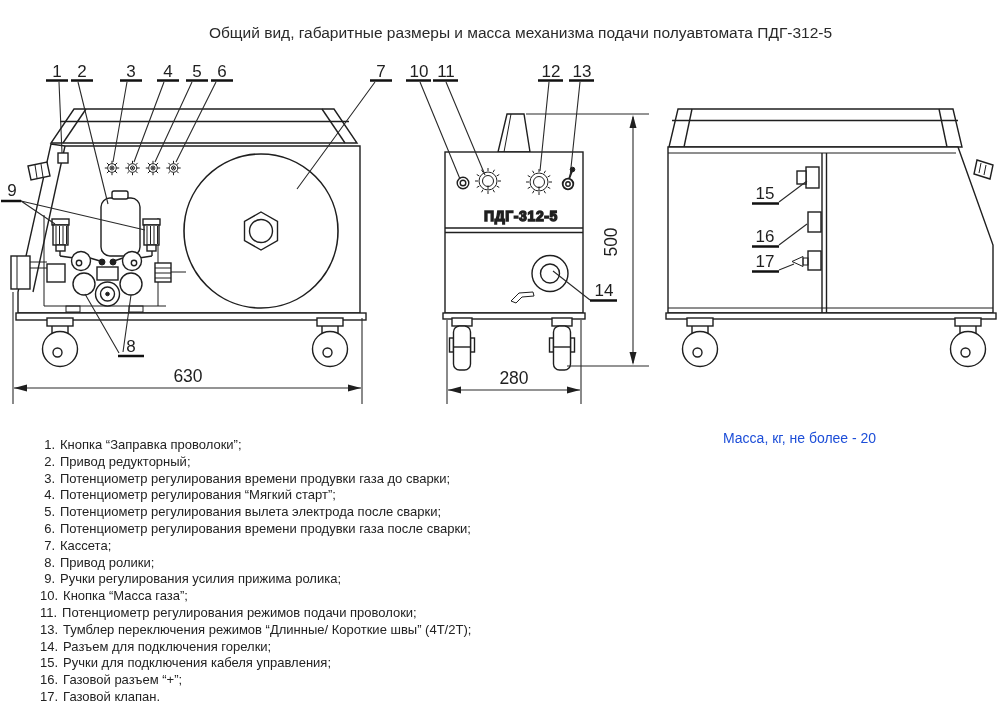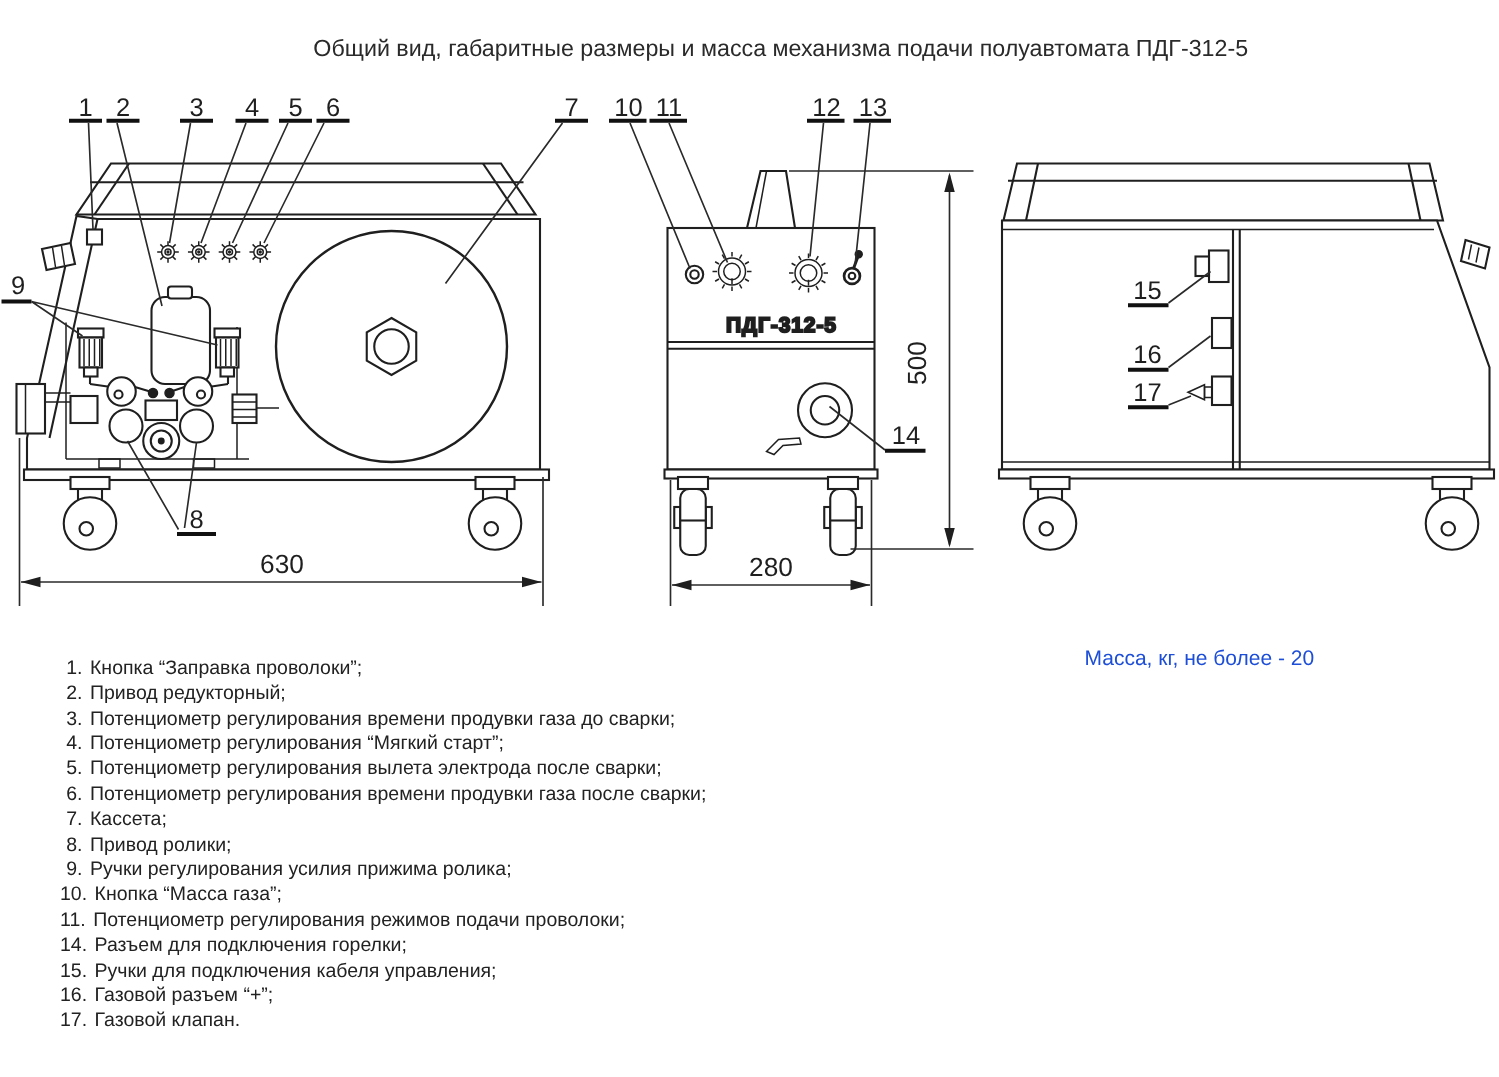--- a/index.html
+++ b/index.html
@@ -297,17 +297,18 @@
   <div class="legend-row"><span class="legend-num">2.</span><span>Привод редукторный;</span></div>
   <div class="legend-row"><span class="legend-num">3.</span><span>Потенциометр регулирования времени продувки газа до сварки;</span></div>
   <div class="legend-row"><span class="legend-num">4.</span><span>Потенциометр регулирования “Мягкий старт”;</span></div>
   <div class="legend-row"><span class="legend-num">5.</span><span>Потенциометр регулирования вылета электрода после сварки;</span></div>
   <div class="legend-row"><span class="legend-num">6.</span><span>Потенциометр регулирования времени продувки газа после сварки;</span></div>
   <div class="legend-row"><span class="legend-num">7.</span><span>Кассета;</span></div>
   <div class="legend-row"><span class="legend-num">8.</span><span>Привод ролики;</span></div>
   <div class="legend-row"><span class="legend-num">9.</span><span>Ручки регулирования усилия прижима ролика;</span></div>
   <div class="legend-row"><span class="legend-num">10.</span><span>Кнопка “Масса газа”;</span></div>
   <div class="legend-row"><span class="legend-num">11.</span><span>Потенциометр регулирования режимов подачи проволоки;</span></div>
+  <div class="legend-row"><span class="legend-num">13.</span><span>Тумблер переключения режимов “Длинные/ Короткие швы” (4Т/2Т);</span></div>
   <div class="legend-row"><span class="legend-num">14.</span><span>Разъем для подключения горелки;</span></div>
   <div class="legend-row"><span class="legend-num">15.</span><span>Ручки для подключения кабеля управления;</span></div>
   <div class="legend-row"><span class="legend-num">16.</span><span>Газовой разъем “+”;</span></div>
   <div class="legend-row"><span class="legend-num">17.</span><span>Газовой клапан.</span></div>
 </div>
 
 </body></html>

